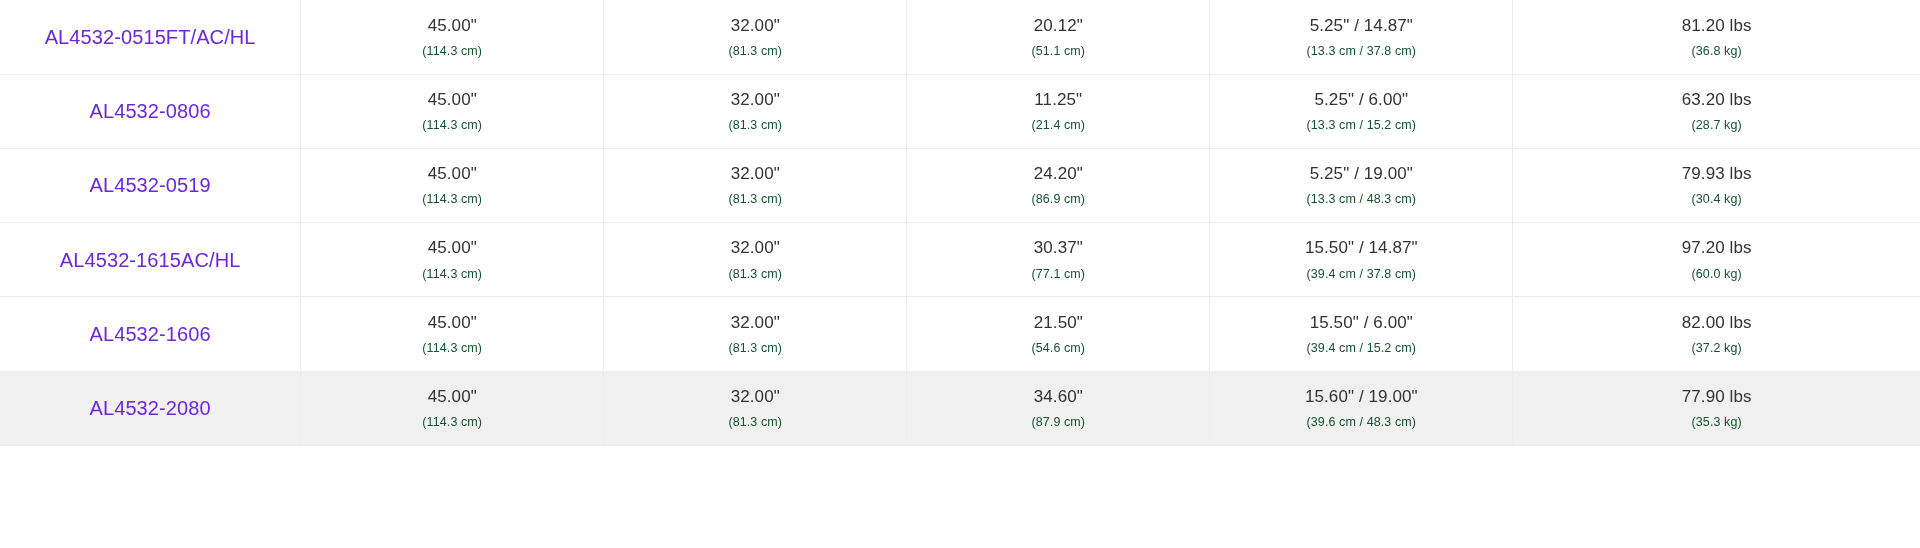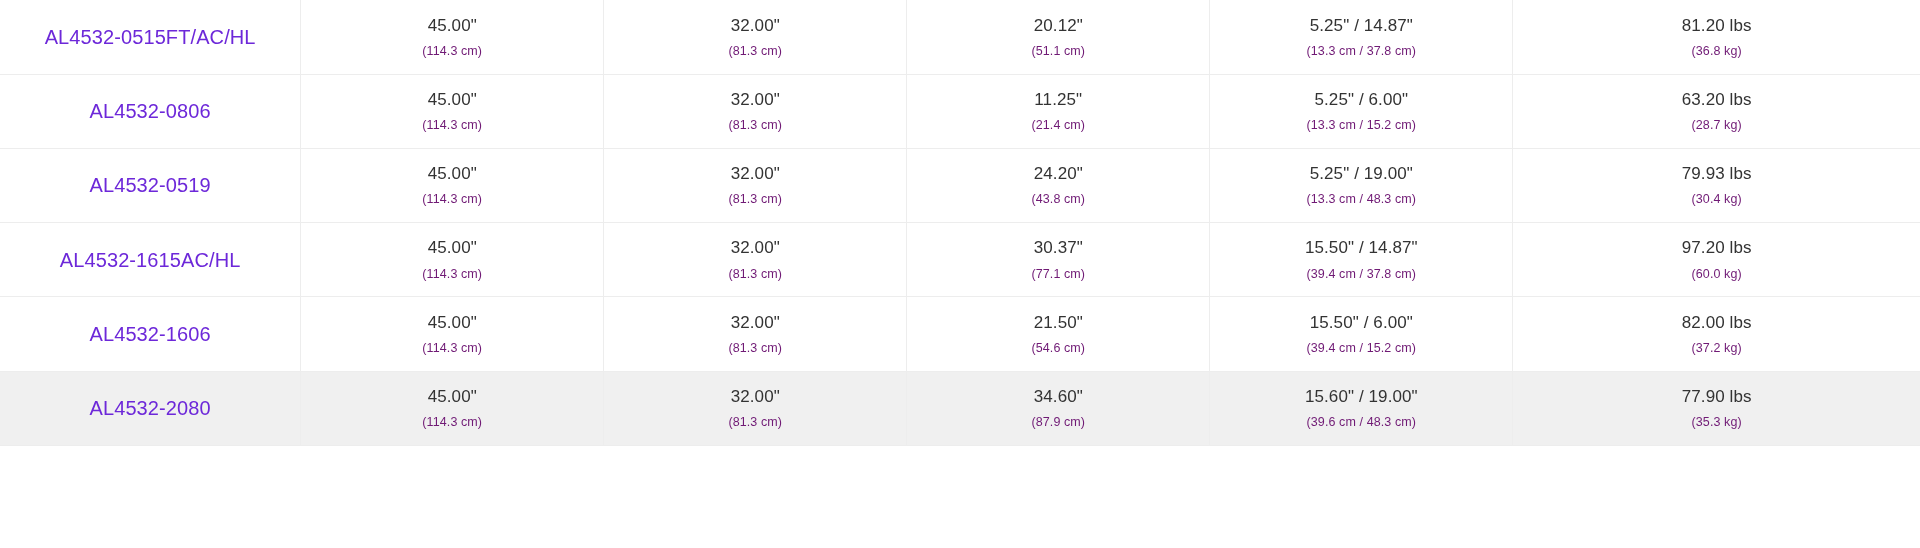--- a/index.html
+++ b/index.html
@@ -55,21 +55,21 @@
     font-size: 17px;
     font-weight: 400;
     color: #333333;
     line-height: 1.25;
     letter-spacing: 0.1px;
   }
 
   .val-metric {
     font-size: 12.5px;
     font-weight: 400;
-    color: #701a75;
+    color: #14532d;
     line-height: 1.3;
     letter-spacing: 0.1px;
     margin-top: 7px;
   }
 </style>
 </head>
 <body>
 
 <table id="spec-table">
   <colgroup>
@@ -138,21 +138,21 @@
         <td>
           <div class="val-primary">45.00"</div>
           <div class="val-metric">(114.3 cm)</div>
         </td>
         <td>
           <div class="val-primary">32.00"</div>
           <div class="val-metric">(81.3 cm)</div>
         </td>
         <td>
           <div class="val-primary">24.20"</div>
-          <div class="val-metric">(43.8 cm)</div>
+          <div class="val-metric">(86.9 cm)</div>
         </td>
         <td>
           <div class="val-primary">5.25" / 19.00"</div>
           <div class="val-metric">(13.3 cm / 48.3 cm)</div>
         </td>
         <td class="cell-last">
           <div class="val-primary">79.93 lbs</div>
           <div class="val-metric">(30.4 kg)</div>
         </td>
       </tr>

